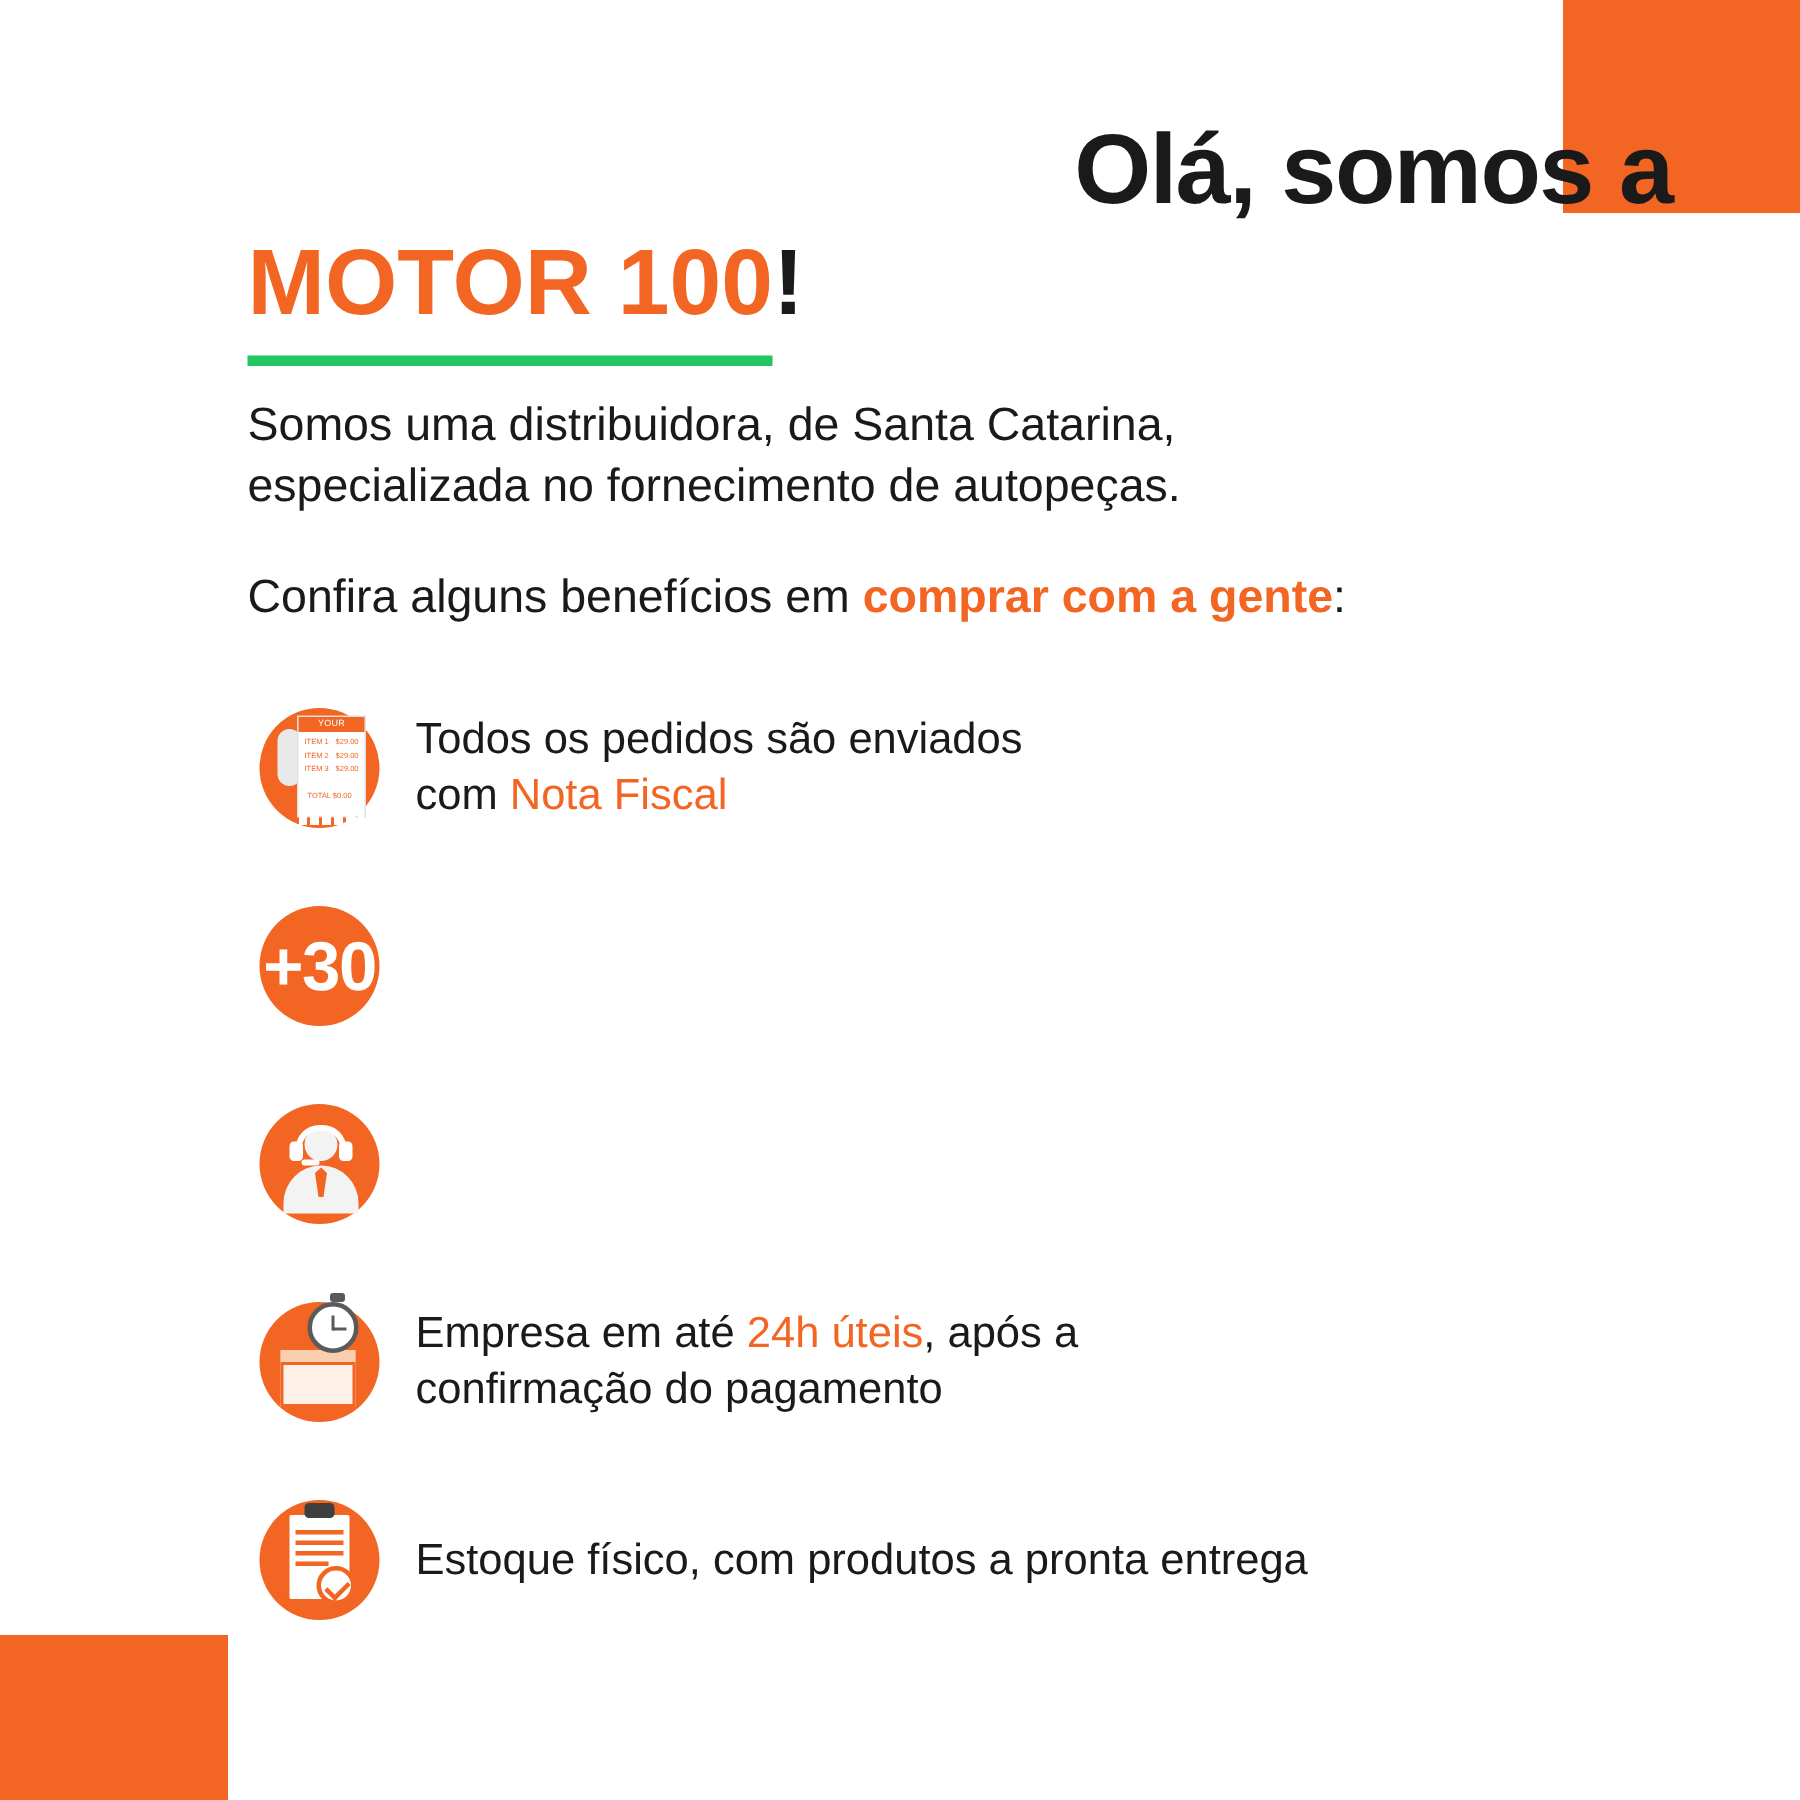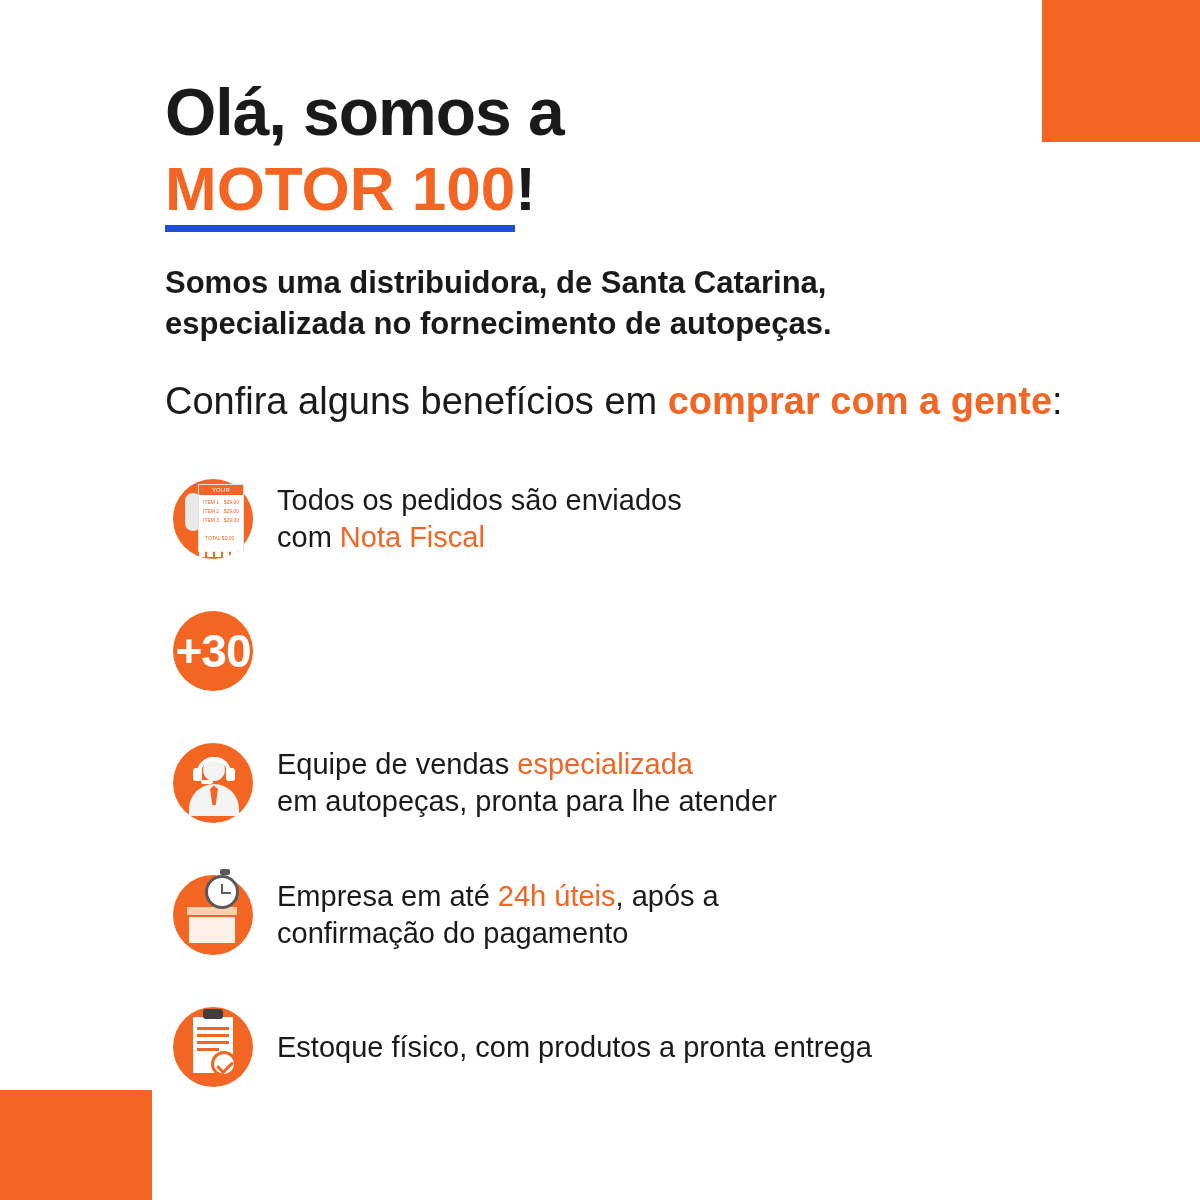--- a/index.html
+++ b/index.html
@@ -41,47 +41,48 @@
   }
 
   
   .headline-1 {
     font-size: 66px;
     font-weight: bold;
     color: #1a1a1a;
     letter-spacing: -1px;
     line-height: 1.05;
     margin: 0;
+    text-align: right;
   }
   .headline-2 {
     font-size: 62px;
     font-weight: bold;
     color: #1a1a1a;
     letter-spacing: 0px;
     line-height: 1.15;
     margin: 6px 0 0 0;
     white-space: nowrap;
   }
   .headline-2 .brand {
     color: #f26522;
-    border-bottom: 7px solid #1d4ed8;
-    padding-bottom: 2px;
+    border-bottom: 7px solid #22c55e;
+    padding-bottom: 14px;
   }
 
   
   .lead {
     margin: 38px 0 0 0;
     font-size: 31px;
     line-height: 1.32;
     color: #1a1a1a;
-    font-weight: 700;
+    font-weight: 400;
   }
   .benefits-intro {
     margin: 36px 0 0 0;
-    font-size: 38px;
+    font-size: 31px;
     color: #1a1a1a;
     font-weight: 400;
   }
   .benefits-intro .hl {
     color: #f26522;
     font-weight: bold;
   }
 
   
   .benefits {
@@ -438,24 +439,20 @@
       <div class="benefit-icon icon-agent">
         <div class="circle"></div>
         <div class="body"></div>
         <div class="head"></div>
         <div class="band"></div>
         <div class="earL"></div>
         <div class="earR"></div>
         <div class="mic"></div>
         <div class="tie"></div>
       </div>
-      <div class="benefit-text">
-        <span>Equipe de vendas </span><span class="hl">especializada</span><br>
-        <span>em autopeças, pronta para lhe atender</span>
-      </div>
     </li>
 
     <li class="benefit">
       <div class="benefit-icon icon-box">
         <div class="circle"></div>
         <div class="box"></div>
         <div class="tape"></div>
         <div class="watch">
             <div class="hand"></div>
             <div class="hand2"></div>

